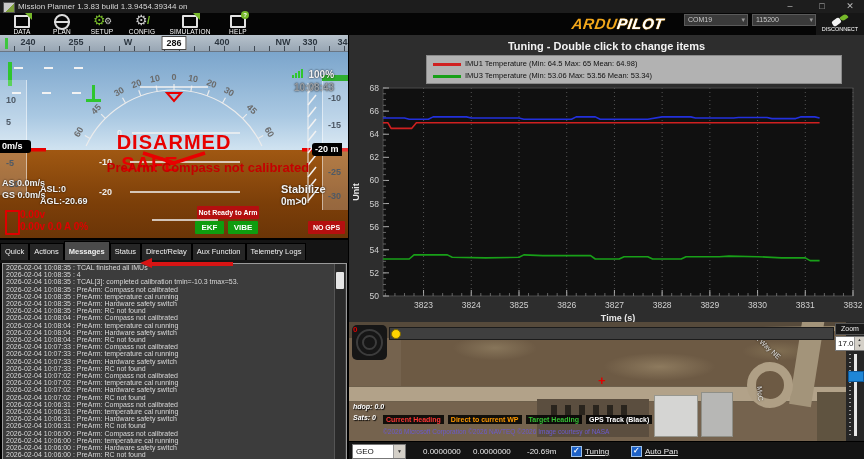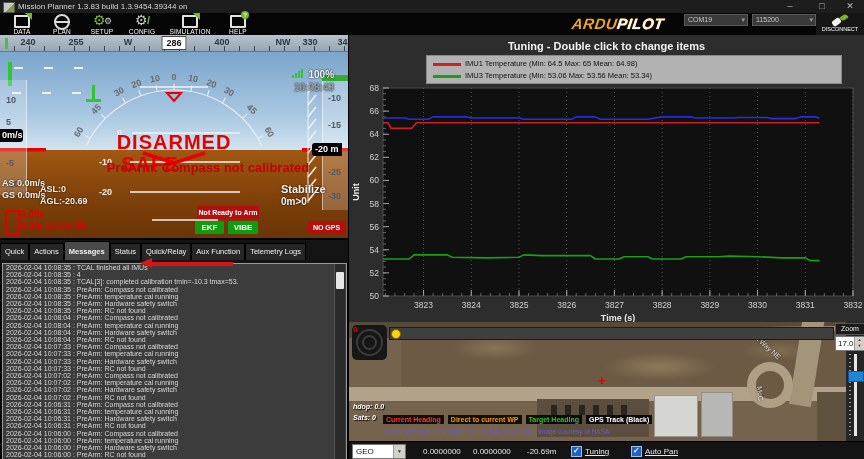--- a/index.html
+++ b/index.html
@@ -56,21 +56,21 @@
   .grn-tick{position:absolute;left:5px;top:3px;width:3px;height:11px;background:#3ec63e;}
   #hudsvg{position:absolute;left:0;top:0;}
   .hud-disarmed{position:absolute;left:0;top:96px;width:348px;text-align:center;font:bold 20px "Liberation Sans",sans-serif;color:#e80000;letter-spacing:1px;}
   .hud-safe{position:absolute;left:0;top:118px;width:300px;text-align:center;font:bold 20px "Liberation Sans",sans-serif;color:#e80000;letter-spacing:1px;}
   .hud-prearm{position:absolute;left:0;top:125px;width:416px;text-align:center;font:bold 13px "Liberation Sans",sans-serif;color:#c40000;}
   .tape{position:absolute;background:rgba(255,255,255,.22);}
   #tape-l{left:0;top:45px;width:26px;height:115px;border-right:1px solid rgba(255,255,255,.5);}
   #tape-r{left:322px;top:40px;width:26px;height:135px;border-left:1px solid rgba(255,255,255,.5);}
   #tape-r-cap{position:absolute;left:322px;top:40px;width:26px;height:6px;background:#2fae2f;}
   .tape-lab{position:absolute;font:bold 9px "Liberation Sans",sans-serif;color:#4f5a66;}
-  .spd-box{position:absolute;left:0;top:94px;background:#000;color:#fff;font:bold 9px/13px "Liberation Sans",sans-serif;padding:0 0 0 2px;border-radius:0 3px 3px 0;}
+  .spd-box{position:absolute;left:0;top:105px;background:#000;color:#fff;font:bold 9px/13px "Liberation Sans",sans-serif;padding:0 8px 0 2px;border-radius:0 3px 3px 0;}
   .alt-box{position:absolute;left:312px;top:108px;background:#000;color:#fff;font:bold 9px/13px "Liberation Sans",sans-serif;padding:0 3px;border-radius:3px 0 0 3px;}
   .hud-small{position:absolute;font:bold 9px "Liberation Sans",sans-serif;color:#f2f2f2;text-shadow:0 0 2px #000;}
   .hud-red{position:absolute;font:bold 10px "Liberation Sans",sans-serif;color:#e00000;}
   #batt-icon{position:absolute;left:5px;top:175px;width:11px;height:21px;border:2px solid #e00000;border-radius:1px;}
   .badge{position:absolute;text-align:center;font:bold 7px/13px "Liberation Sans",sans-serif;color:#fff;border-radius:1px;}
   #badge-arm{left:197px;top:171px;width:62px;height:13px;background:#b40f0f;}
   #badge-ekf{left:195px;top:186px;width:29px;height:13px;background:#0f9c0f;font-size:8px;}
   #badge-vibe{left:228px;top:186px;width:30px;height:13px;background:#0f9c0f;font-size:8px;}
   #badge-gps{left:308px;top:186px;width:37px;height:13px;background:#b40f0f;}
   #hud-clockline{position:absolute;left:292px;top:29px;}
@@ -309,21 +309,21 @@
     <div id="hud-wp">0m&gt;0</div>
     <div id="batt-icon"></div>
     <div class="hud-red" style="left:20px;top:174px">0.00v</div>
     <div class="hud-red" style="left:20px;top:186px">0.00v 0.0 A 0%</div>
     <div class="badge" id="badge-arm">Not Ready to Arm</div>
     <div class="badge" id="badge-ekf">EKF</div>
     <div class="badge" id="badge-vibe">VIBE</div>
     <div class="badge" id="badge-gps">NO GPS</div>
   </div>
 
-  <div id="tabs"><div class="tab">Quick</div><div class="tab">Actions</div><div class="tab active">Messages</div><div class="tab">Status</div><div class="tab">Quick/Relay</div><div class="tab">Aux Function</div><div class="tab">Telemetry Logs</div></div>
+  <div id="tabs"><div class="tab">Quick</div><div class="tab">Actions</div><div class="tab active">Messages</div><div class="tab">Status</div><div class="tab">Direct/Relay</div><div class="tab">Aux Function</div><div class="tab">Telemetry Logs</div></div>
 
   <div id="msgpanel">
     <div id="msgrows">
         <div class="msgrow">2026-02-04 10:08:35 : TCAL finished all IMUs</div>
         <div class="msgrow">2026-02-04 10:08:35 : 4</div>
         <div class="msgrow">2026-02-04 10:08:35 : TCAL[3]: completed calibration tmin=-10.3 tmax=53.</div>
         <div class="msgrow">2026-02-04 10:08:35 : PreArm: Compass not calibrated</div>
         <div class="msgrow">2026-02-04 10:08:35 : PreArm: temperature cal running</div>
         <div class="msgrow">2026-02-04 10:08:35 : PreArm: Hardware safety switch</div>
         <div class="msgrow">2026-02-04 10:08:35 : PreArm: RC not found</div>

